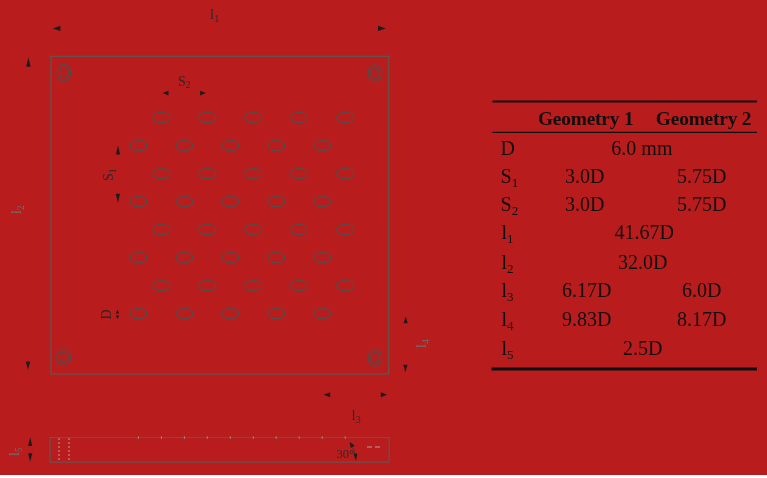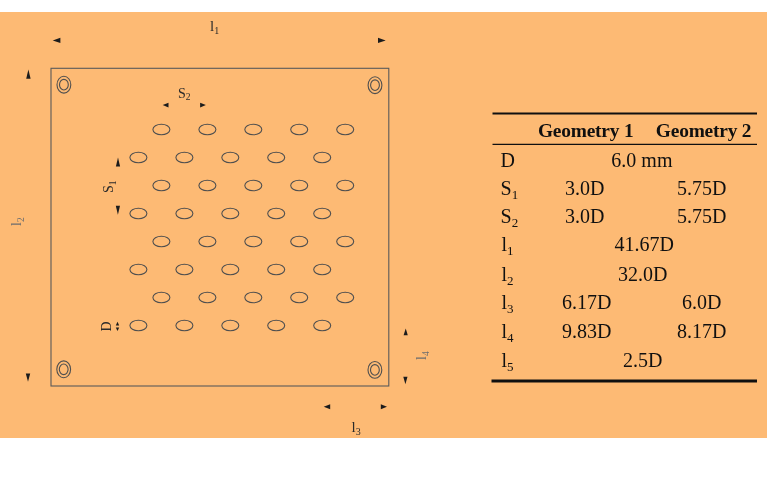--- a/index.html
+++ b/index.html
@@ -1,17 +1,17 @@
 <!DOCTYPE html>
 <html><head>
 <meta charset="utf-8">
 <style>
   html,body{margin:0;padding:0;background:#ffffff;}
-  .page{position:relative;width:767px;height:426px;background:#fdba74;overflow:hidden;
-        font-family:"Liberation Serif", serif;margin-top:12px;}
+  .page{position:relative;width:767px;height:475px;background:#b91c1c;overflow:hidden;
+        font-family:"Liberation Serif", serif;}
   svg text{font-family:"Liberation Serif", serif;}
 </style>
 </head>
 <body>
 <div class="page">
 <svg width="767" height="478" viewBox="0 0 767 478" xmlns="http://www.w3.org/2000/svg">
 
 <rect x="51" y="56.3" width="337.8" height="317.7" fill="none" stroke="#5a5a5a" stroke-width="1.1"></rect>
 
 <g stroke="#4f4f4f" stroke-width="1.1" fill="none">

